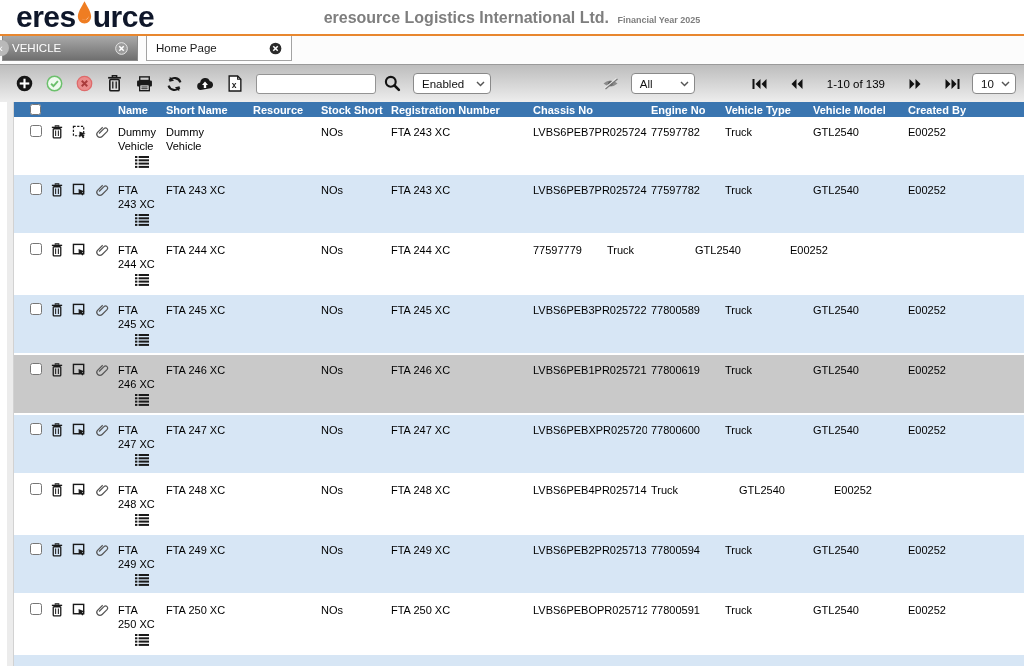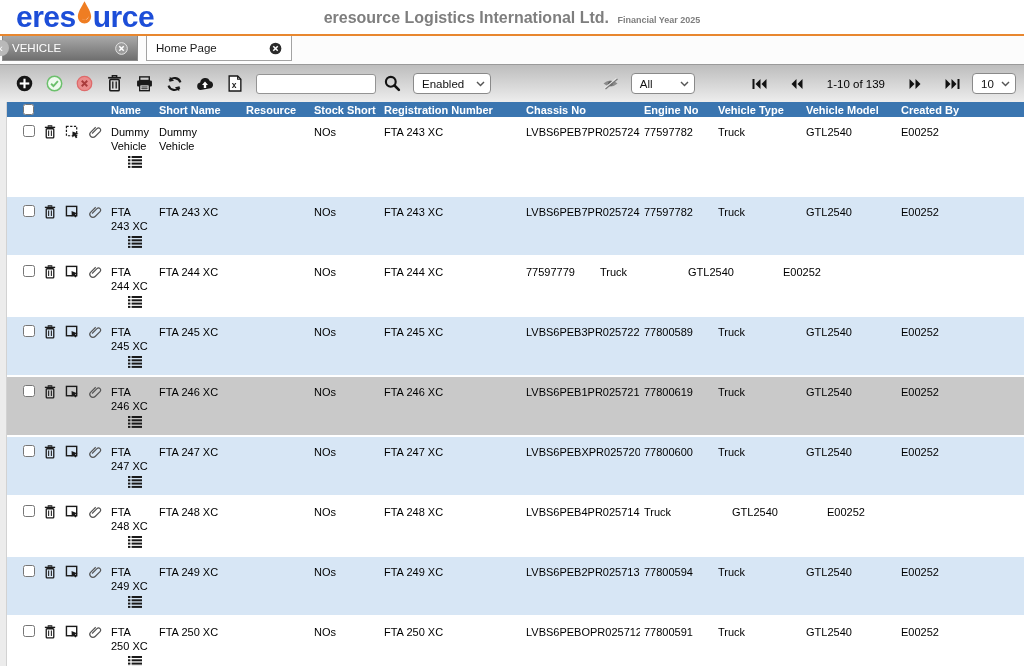--- a/index.html
+++ b/index.html
@@ -4,21 +4,21 @@
 <style>
   * { margin:0; padding:0; box-sizing:border-box; }
   body { background:#fff; }
   .page { width:1024px; height:666px; position:relative; overflow:hidden;
           font-family:"Liberation Sans", sans-serif; background:#fff; }
 
   
   .app-header { height:36px; border-bottom:2px solid #e8872f; position:relative;
                 display:flex; align-items:center; background:#fff; }
   .logo { margin-left:16px; display:flex; align-items:center; font-weight:bold;
-          font-size:30px; color:#1d4ed8; letter-spacing:-0.5px; line-height:1; }
+          font-size:30px; color:#0f172a; letter-spacing:-0.5px; line-height:1; }
   .logo svg { margin:0 -1px 2px -1px; }
   .title-wrap { position:absolute; left:50%; top:9px; transform:translateX(-50%);
                 white-space:nowrap; }
   .title { font-size:16px; font-weight:bold; color:#7e7e7e; }
   .subtitle { font-size:9px; font-weight:bold; color:#7e7e7e; margin-left:4px; }
 
   
   .tabbar { height:28px; background:#fcfcfc; display:flex; align-items:flex-start;
             position:relative; }
   .tab-scroll { position:absolute; left:-7px; top:4px; width:16px; height:16px;
@@ -46,36 +46,36 @@
             background:#fff; border:1px solid #8a8a8a; border-radius:4px; height:21px;
             padding:0 5px 0 8px; font-size:11.5px; color:#111; gap:6px; }
   .select-enabled { min-width:78px; margin-left:12px; }
   .tb-right { margin-left:auto; display:flex; align-items:center; }
   .select-all { min-width:64px; margin-left:8px; }
   .pager { display:flex; align-items:center; gap:24px; margin-left:20px; font-size:11.5px;padding-left:37px; }
   .pager .pgbtn { display:flex; align-items:center; }
   .select-size { min-width:44px; margin-left:12px; }
 
   
-  .grid-area { display:flex; height:564px; }
+  .grid-area { display:flex; height:564px;padding-left:7px; }
   .left-strip { width:7px; background:#ececec; border-right:1px solid #d2d2d2; }
   .grid { flex:1; }
   .grid-header { height:15px; background:#3a75b0; display:flex; align-items:center;
                  color:#fff; font-size:11px; font-weight:bold; }
   .hc { padding-left:4px; overflow:hidden; white-space:nowrap; }
   .c-act { width:100px; } .c-name { width:48px; } .c-short { width:87px; }
   .c-res { width:68px; }  .c-stock { width:70px; } .c-reg { width:142px; }
   .c-chas { width:118px; } .c-eng { width:74px; } .c-type { width:88px; }
   .c-model { width:95px; } .c-created { flex:1; }
   .grid-header .c-act { padding-left:16px; display:flex; align-items:center; }
   .grid-header input { width:11px; height:11px; }
 
   .row { display:flex; height:60px; border-bottom:2px solid #ffffff; font-size:11px;
          line-height:14px; color:#000; }
-  .row.tall { height:80px; }
+  .row.tall { height:58px; }
   .row.r-white { background:#fff; }
   .row.r-blue  { background:#d7e6f5; }
   .row.r-gray  { background:#c9c9c9; }
   .row.partial { height:12px; border-bottom:none; }
   .cell { padding:8px 6px 0 4px; overflow:hidden; }
   .cell.c-act { display:flex; align-items:flex-start; gap:9px; padding:7px 0 0 16px; }
   .cell.c-act input { width:12px; height:12px; margin-top:1px; }
   .cell.c-short { padding-right:18px; }
   .list-btn { margin:3px 7px 0 auto; width:14px; display:block; }
   .rowicon { display:flex; margin-top:1px; }

